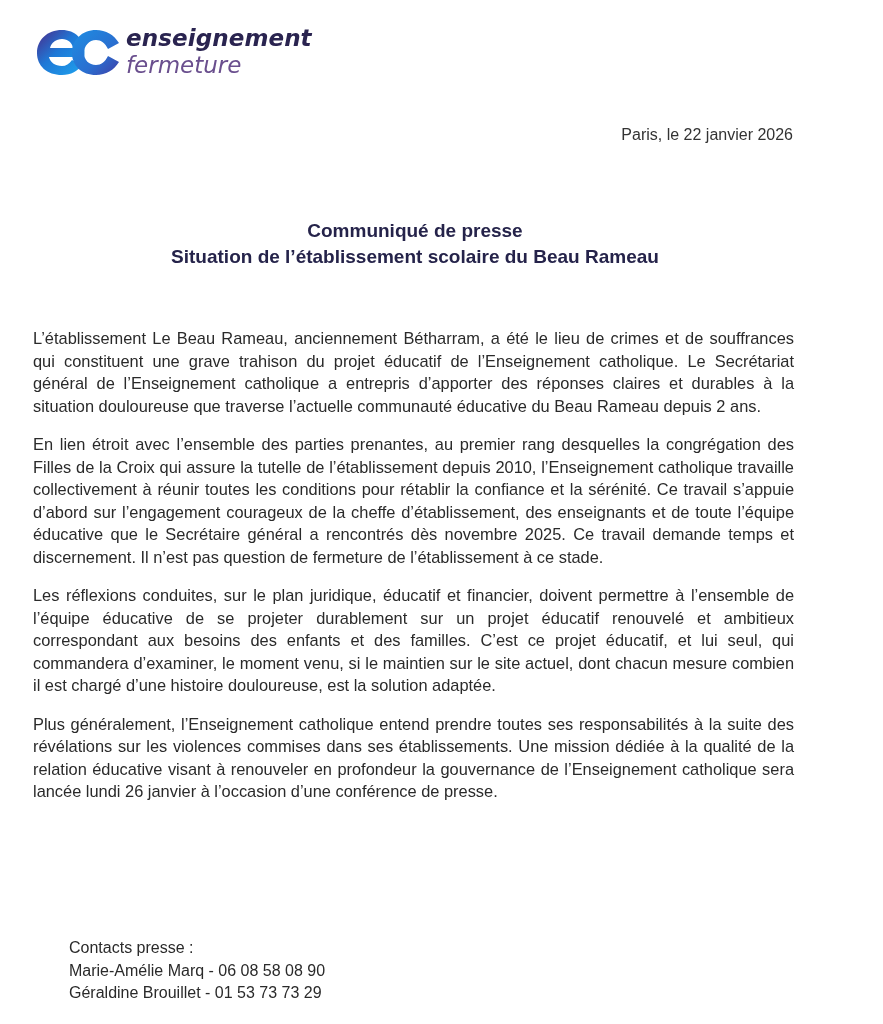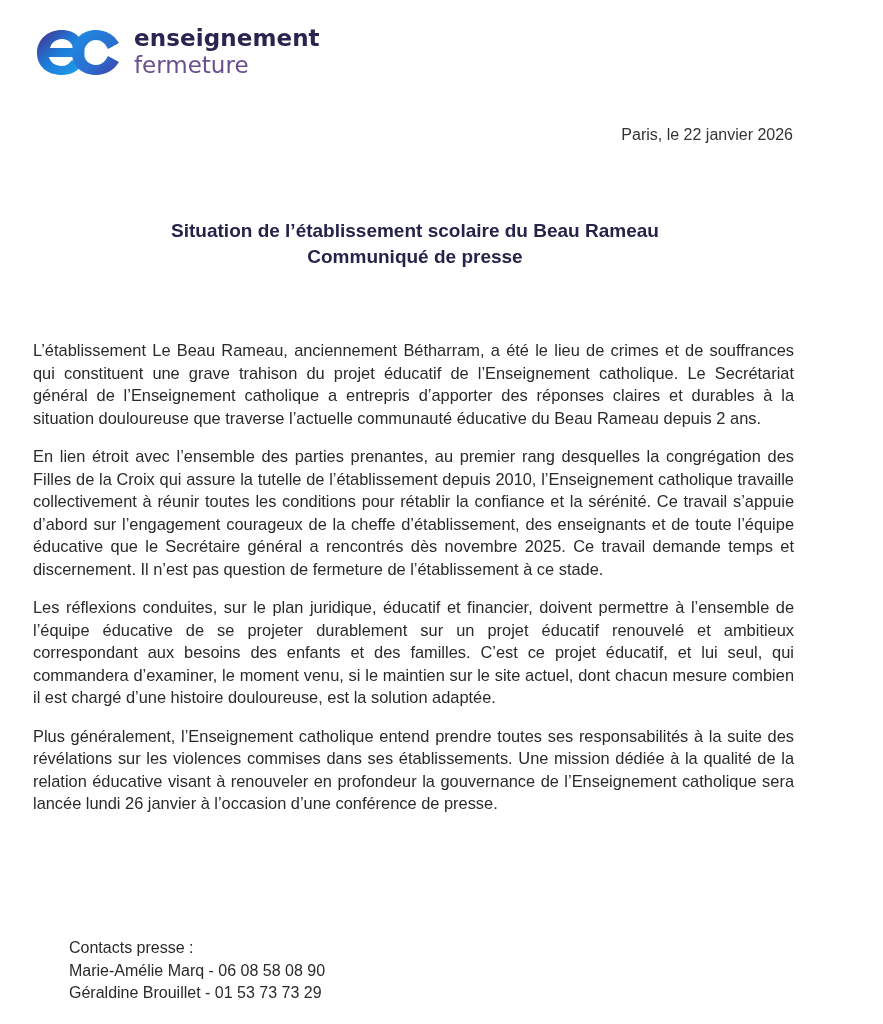--- a/index.html
+++ b/index.html
@@ -21,22 +21,23 @@
       top: 24px;
       display: flex;
       align-items: center;
     }
     .logo-mark {
       width: 88px;
       height: 56px;
       display: block;
     }
     .logo-text {
-      margin-left: 12px;
+      margin-left: 4px;
       line-height: 1;
+      font-style: italic;
     }
     .logo-line1 {
       display: block;
       font-family: "DejaVu Sans", sans-serif;
       font-weight: bold;
       font-size: 23px;
       color: #2a2450;
       letter-spacing: 0.1px;
     }
     .logo-line2 {
@@ -67,21 +68,21 @@
     .body-text {
       position: absolute;
       left: 33px;
       top: 323px;
       width: 761px;
       font-size: 16.4px;
       line-height: 22.5px;
       color: #2a2a2a;
     }
     .body-text p {
-      margin: 16px 0 16px 0;
+      margin: 4px 0 16px 0;
       text-align: justify;
     }
     .contacts {
       position: absolute;
       left: 33px;
       top: 937px;
       font-size: 16px;
       line-height: 22.5px;
       color: #2a2a2a;
       margin-left: 36px;
@@ -112,22 +113,22 @@
   </svg>
   <div class="logo-text">
     <span class="logo-line1">enseignement</span>
     <span class="logo-line2">fermeture</span>
   </div>
 </div>
 
 <div class="date">Paris, le 22 janvier 2026</div>
 
 <div class="title-block">
+  <div>Communiqué de presse</div>
   <div>Situation de l’établissement scolaire du Beau Rameau</div>
-  <div>Communiqué de presse</div>
 </div>
 
 <div class="body-text">
   <p>L’établissement Le Beau Rameau, anciennement Bétharram, a été le lieu de crimes et de souffrances qui constituent une grave trahison du projet éducatif de l’Enseignement catholique. Le Secrétariat général de l’Enseignement catholique a entrepris d’apporter des réponses claires et durables à la situation douloureuse que traverse l’actuelle communauté éducative du Beau Rameau depuis 2 ans.</p>
   <p>En lien étroit avec l’ensemble des parties prenantes, au premier rang desquelles la congrégation des Filles de la Croix qui assure la tutelle de l’établissement depuis 2010, l’Enseignement catholique travaille collectivement à réunir toutes les conditions pour rétablir la confiance et la sérénité. Ce travail s’appuie d’abord sur l’engagement courageux de la cheffe d’établissement, des enseignants et de toute l’équipe éducative que le Secrétaire général a rencontrés dès novembre 2025. Ce travail demande temps et discernement. Il n’est pas question de fermeture de l’établissement à ce stade.</p>
   <p>Les réflexions conduites, sur le plan juridique, éducatif et financier, doivent permettre à l’ensemble de l’équipe éducative de se projeter durablement sur un projet éducatif renouvelé et ambitieux correspondant aux besoins des enfants et des familles. C’est ce projet éducatif, et lui seul, qui commandera d’examiner, le moment venu, si le maintien sur le site actuel, dont chacun mesure combien il est chargé d’une histoire douloureuse, est la solution adaptée.</p>
   <p>Plus généralement, l’Enseignement catholique entend prendre toutes ses responsabilités à la suite des révélations sur les violences commises dans ses établissements. Une mission dédiée à la qualité de la relation éducative visant à renouveler en profondeur la gouvernance de l’Enseignement catholique sera lancée lundi 26 janvier à l’occasion d’une conférence de presse.</p>
 </div>
 
 <div class="contacts">

